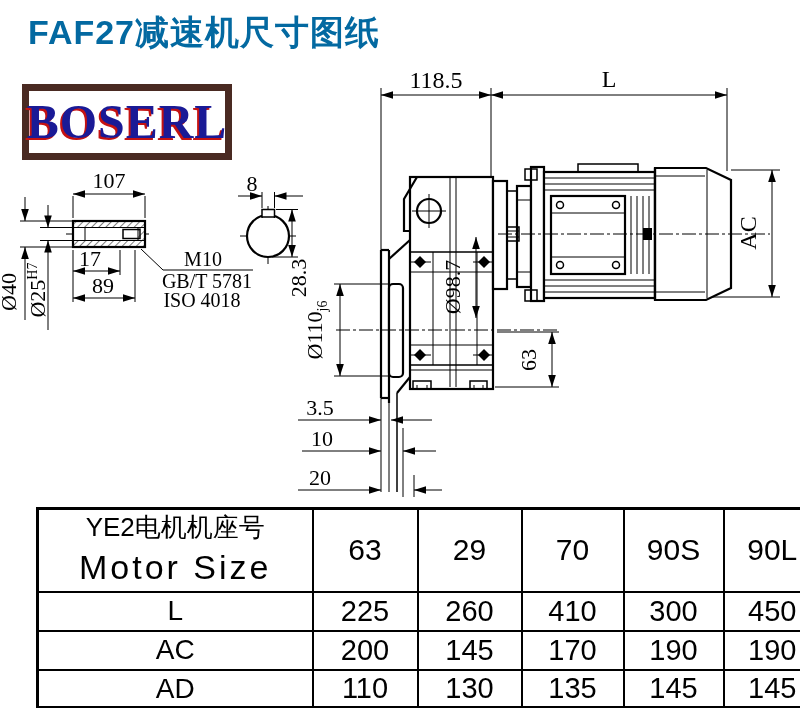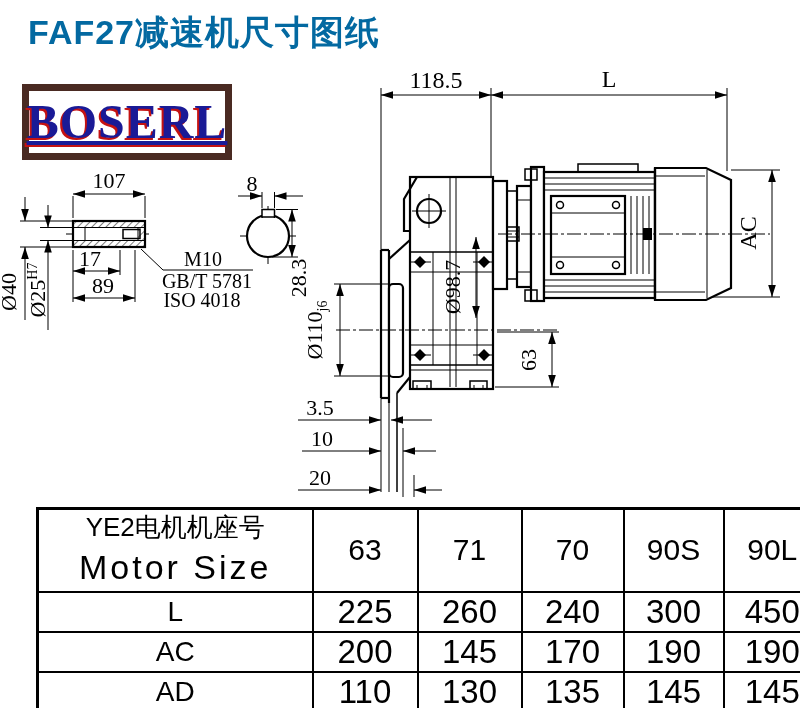--- a/index.html
+++ b/index.html
@@ -3,41 +3,41 @@
 <meta charset="utf-8">
 <style>
   html,body{margin:0;padding:0;}
   body{width:800px;height:708px;background:#ffffff;position:relative;overflow:hidden;
        font-family:"Liberation Sans", sans-serif;}
   #page-title{position:absolute;left:28px;top:10px;font-size:34px;font-weight:bold;
        color:#0369a1;letter-spacing:1px;font-family:"Liberation Sans",sans-serif;}
   #logo{position:absolute;left:22px;top:84px;width:196px;height:62px;border:7px solid #4a2a22;
        background:#fff;display:flex;align-items:center;justify-content:center;}
   #logo .brand{font-family:"Liberation Serif",serif;font-weight:bold;font-size:48px;
-       color:#1a1a96;text-shadow:-2px 2px 0 #c41212;letter-spacing:1px;line-height:1;text-decoration:underline;}
+       color:#1a1a96;text-shadow:-2px 2px 0 #c41212;letter-spacing:1px;line-height:1;}
   svg{position:absolute;left:0;top:0;}
   svg text{font-family:"Liberation Serif",serif;fill:#000;}
   .dimtxt{font-size:22px;}
   .dimtxt-lg{font-size:24px;}
   .note{font-size:20px;}
   .thin{stroke:#000;stroke-width:1;fill:none;}
   .med{stroke:#000;stroke-width:1.5;fill:none;}
   .out{stroke:#000;stroke-width:2.2;fill:#fff;}
   .outn{stroke:#000;stroke-width:2.2;fill:none;}
   .cl{stroke:#000;stroke-width:1;fill:none;stroke-dasharray:14,3,3,3;}
   
   #spec-table{position:absolute;left:8px;top:507px;width:784px;height:194px;
       border-collapse:collapse;table-layout:fixed;}
   #spec-table td{border:2px solid #000;text-align:center;vertical-align:middle;
       color:#000;padding:0;}
   #spec-table{border:3px solid #000;margin-left:28px;}
   td.hdr{font-size:26px;line-height:1.35;}
   td.colh{font-size:30px;}
   td.rowl{font-size:28px;}
-  td.val{font-size:33px;}
+  td.val{font-size:29px;}
   .en{letter-spacing:3px;font-size:34px;}
 </style>
 </head>
 <body>
 
 <div id="page-title">FAF27减速机尺寸图纸</div>
 
 <div id="logo">
   <span class="brand">BOSERL</span>
 </div>
@@ -255,30 +255,30 @@
       <col style="width:100px">
       <col style="width:98px">
   </colgroup>
   <tbody>
       <tr style="height:76px">
     <td class="hdr">
       <div>YE2电机机座号</div>
       <div class="en">Motor Size</div>
     </td>
     <td class="colh">63</td>
-    <td class="colh">71</td>
+    <td class="colh">29</td>
     <td class="colh">70</td>
     <td class="colh">90S</td>
     <td class="colh">90L</td>
   </tr>
   <tr style="height:39px">
     <td class="rowl">L</td>
     <td class="val">225</td>
     <td class="val">260</td>
-    <td class="val">240</td>
+    <td class="val">410</td>
     <td class="val">300</td>
     <td class="val">450</td>
   </tr>
   <tr style="height:39px">
     <td class="rowl">AC</td>
     <td class="val">200</td>
     <td class="val">145</td>
     <td class="val">170</td>
     <td class="val">190</td>
     <td class="val">190</td>

